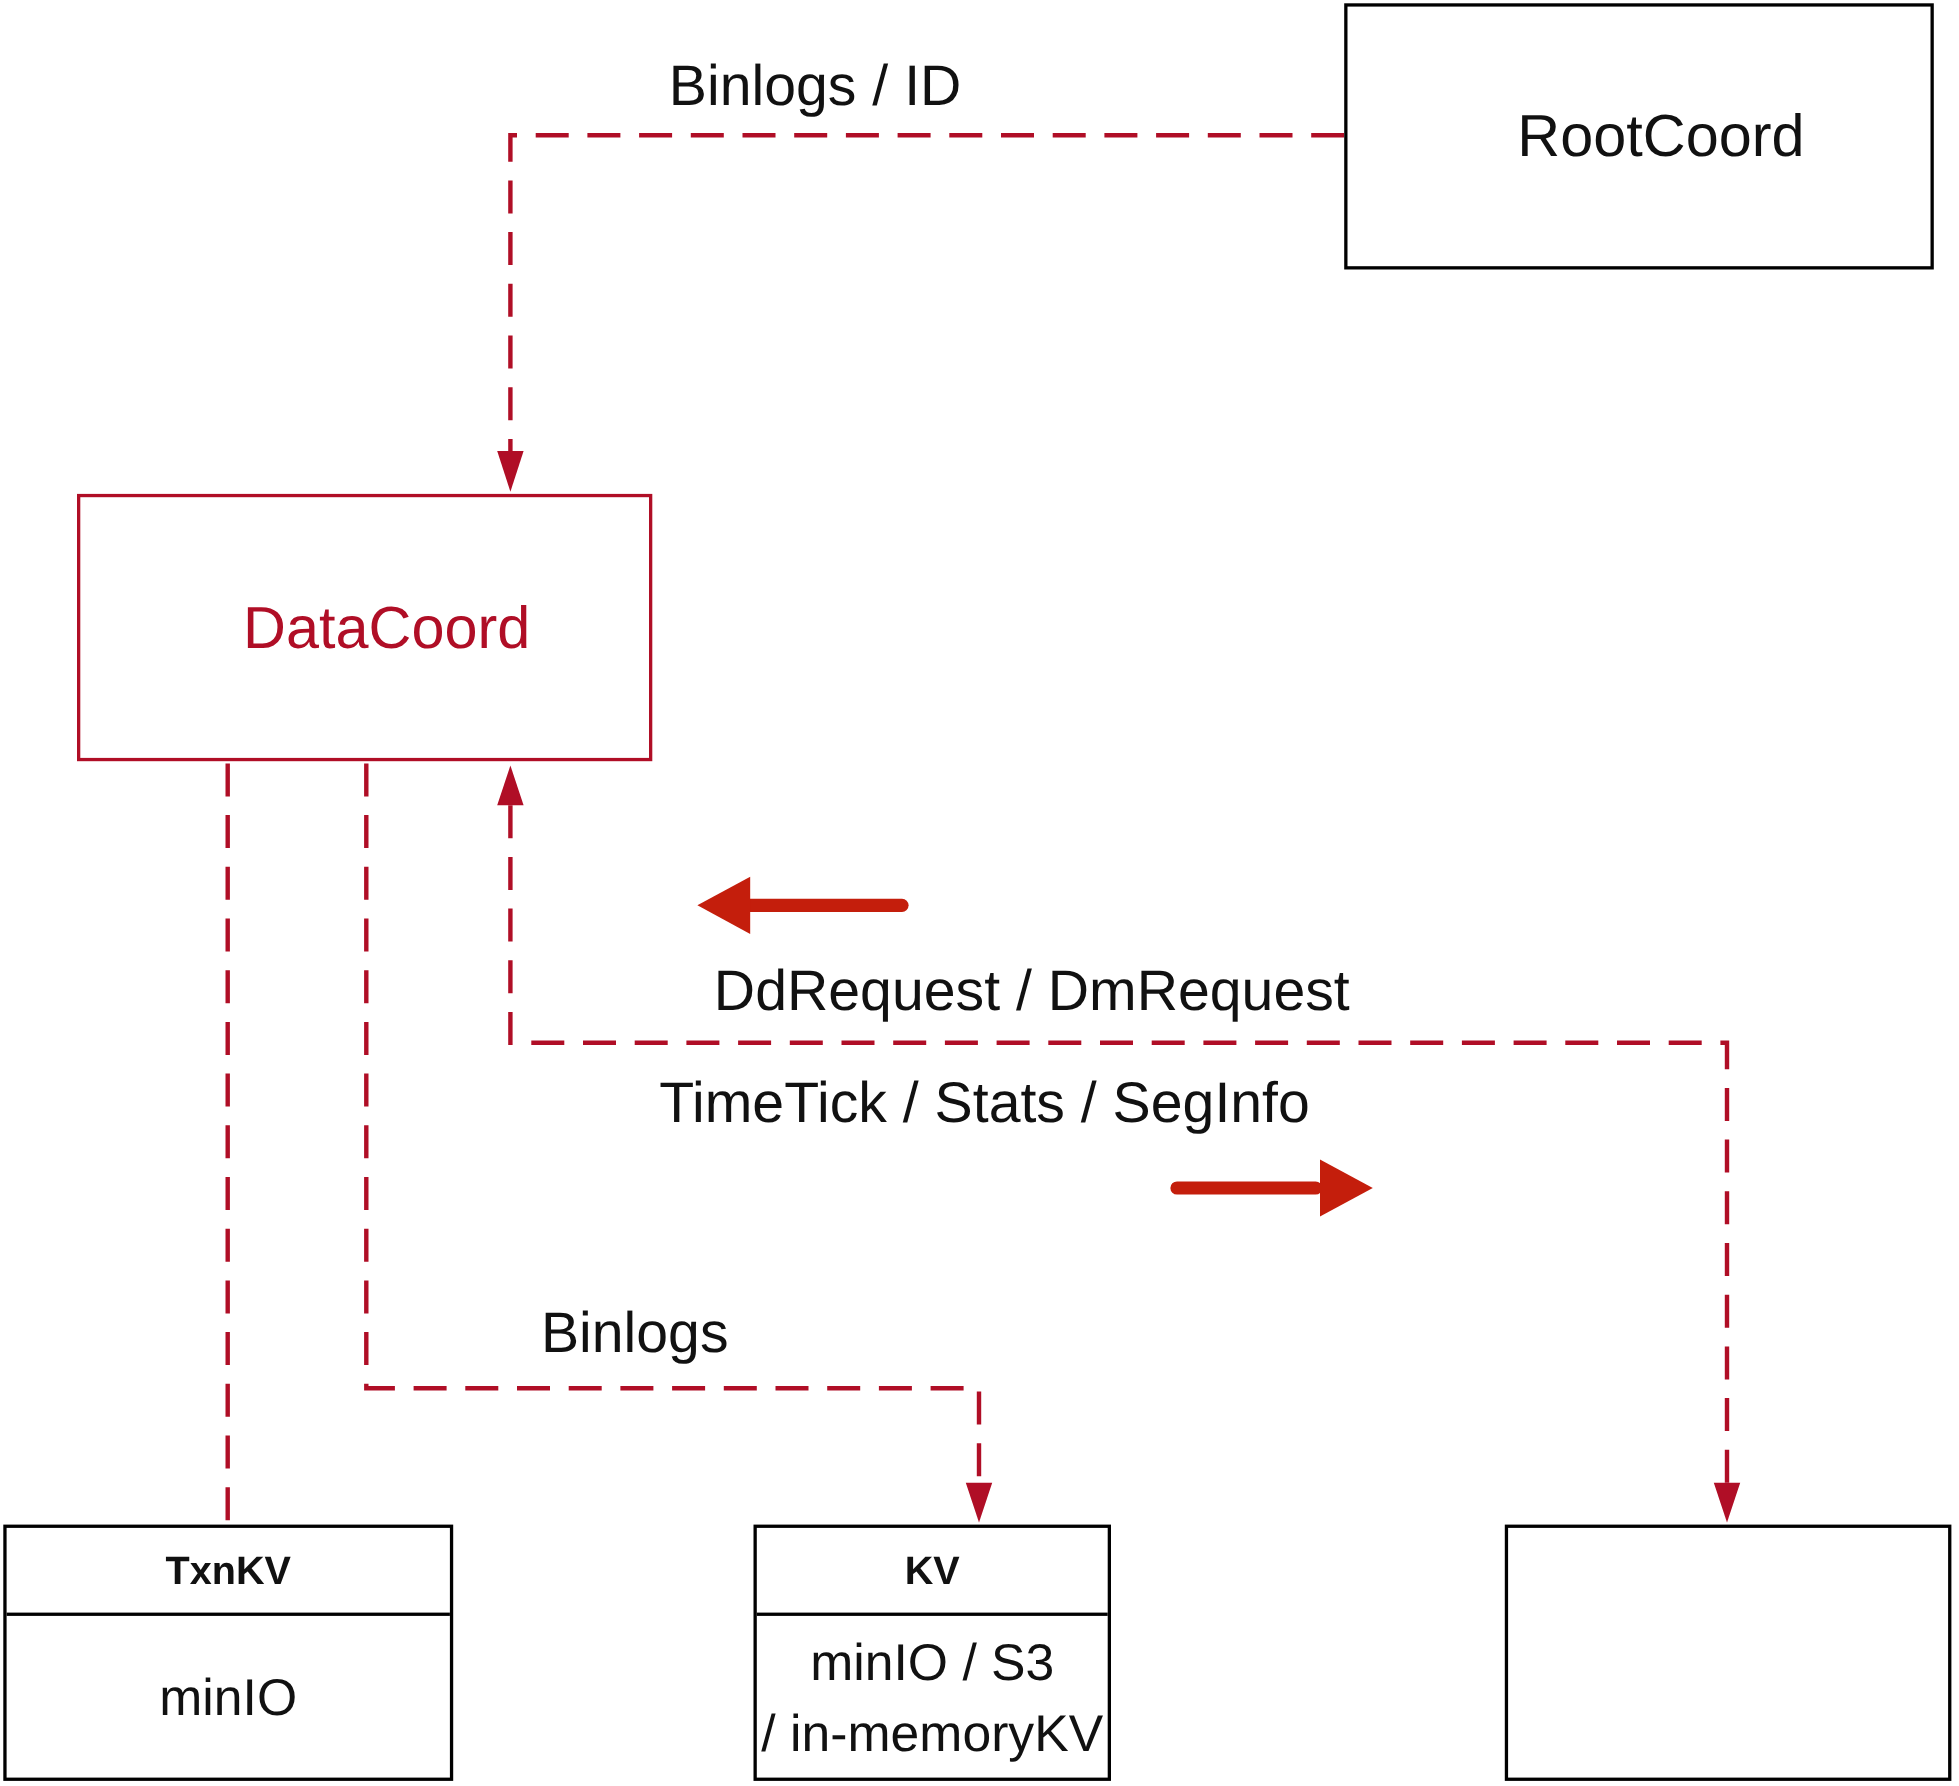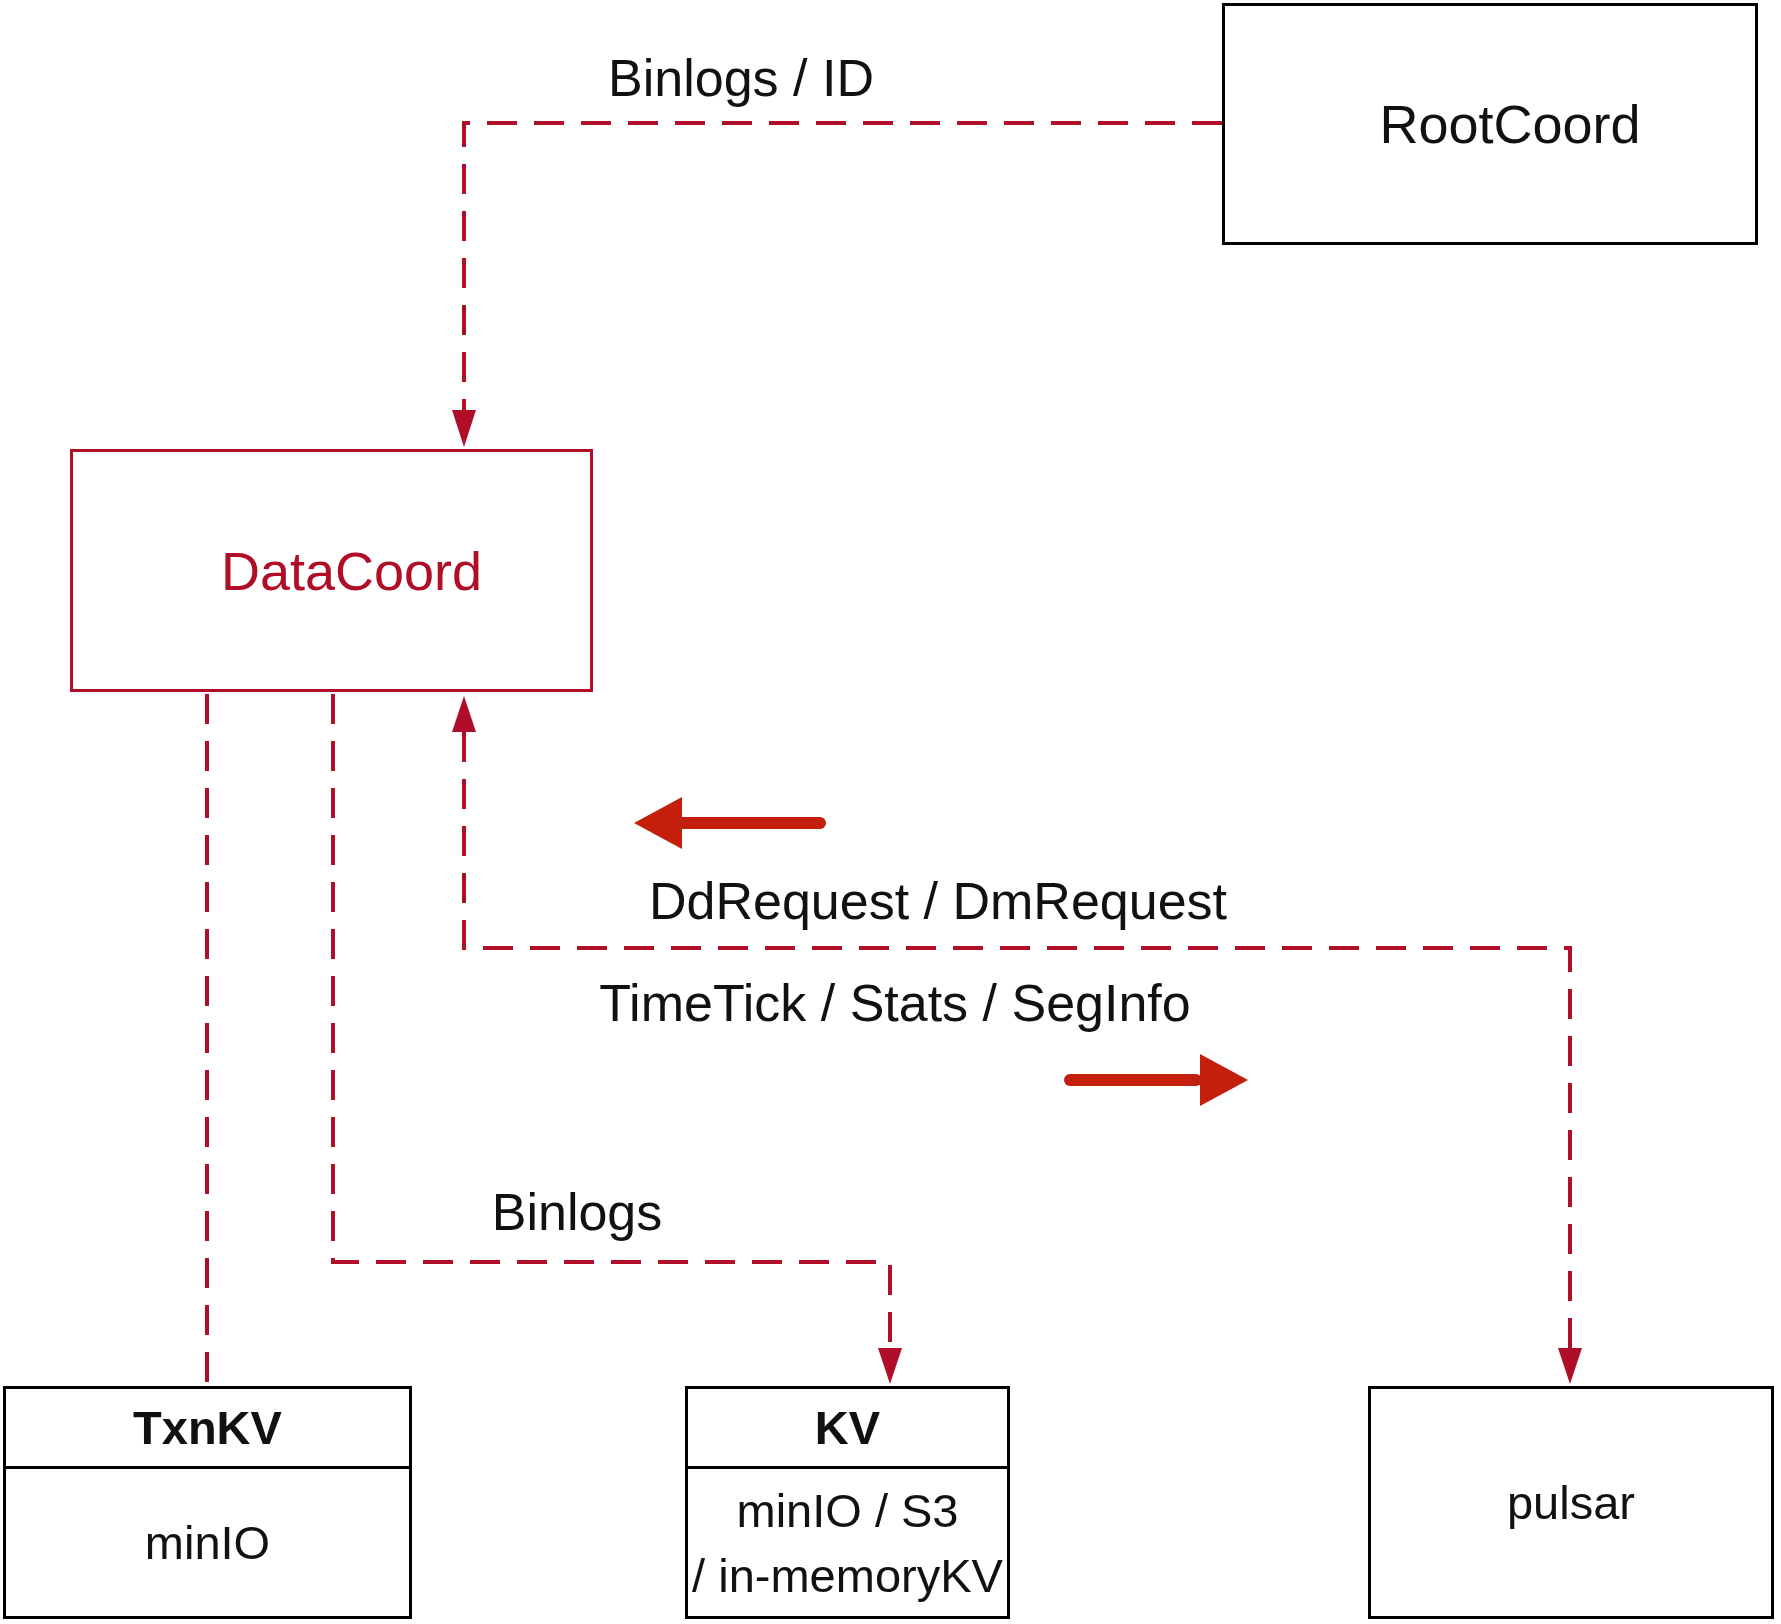--- a/index.html
+++ b/index.html
@@ -63,21 +63,21 @@
     color: var(--text);
   }
   .tbox-header {
     box-sizing: border-box;
     height: 80px;
     border-bottom: 3px solid var(--ink);
     display: flex;
     align-items: center;
     justify-content: center;
     font-weight: bold;
-    font-size: 47px;
+    font-size: 36px;
   }
   .tbox-body {
     flex: 1;
     display: flex;
     flex-direction: column;
     align-items: center;
     justify-content: center;
     font-size: 47px;
     line-height: 65px;
     text-align: center;
@@ -132,23 +132,20 @@
 
   <div class="tbox" style="left:685px; top:1386px; width:325px; height:233px;">
     <div class="tbox-header">KV</div>
     <div class="tbox-body">
       <span>minIO / S3</span>
       <span>/ in-memoryKV</span>
     </div>
   </div>
 
   <div class="tbox" style="left:1368px; top:1386px; width:406px; height:233px;">
-    <div class="tbox-body">
-      <span>pulsar</span>
-    </div>
   </div>
 
   <div class="flow-label" style="left:741px; top:78px;">Binlogs / ID</div>
   <div class="flow-label" style="left:895px; top:1003px;">TimeTick / Stats / SegInfo</div>
   <div class="flow-label" style="left:938px; top:901px;">DdRequest / DmRequest</div>
   <div class="flow-label" style="left:577px; top:1212px;">Binlogs</div>
 
 </div>
 
 </body></html>

